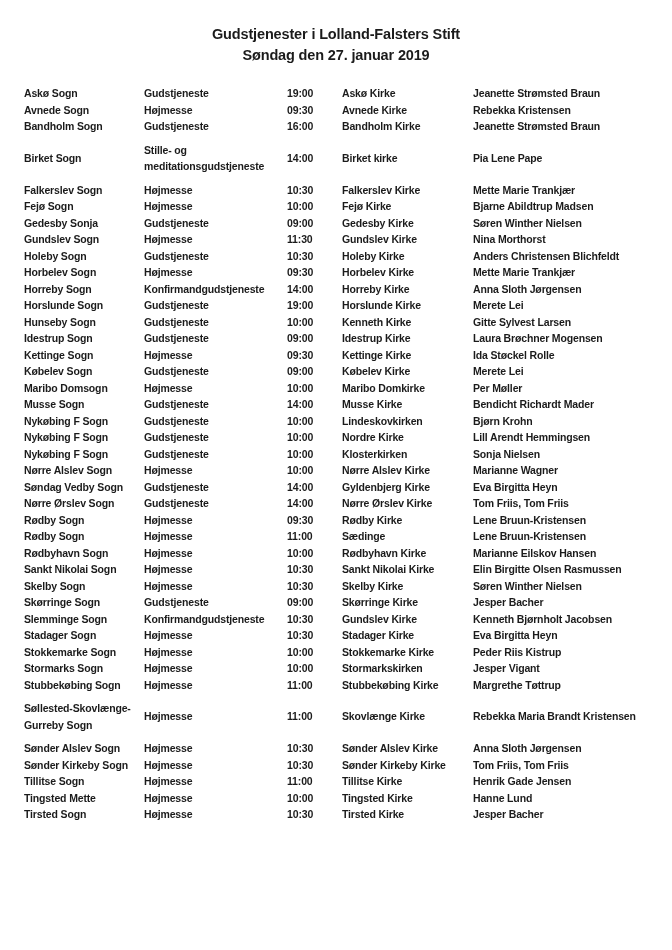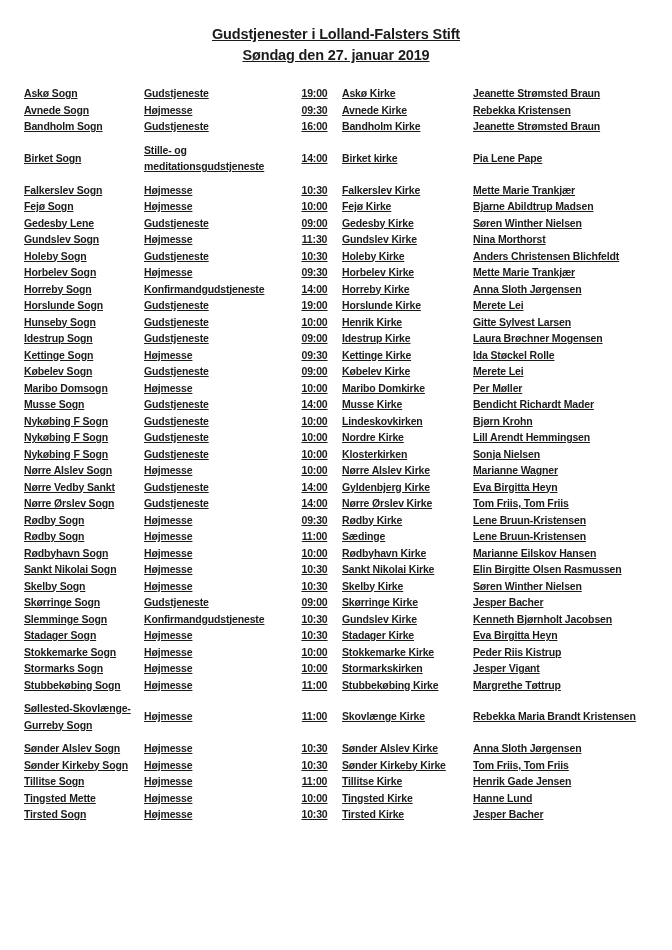--- a/index.html
+++ b/index.html
@@ -11,21 +11,20 @@
     position: relative;
     width: 672px;
     height: 950px;
     background: #ffffff;
     color: #1b1b1b;
     font-family: "Liberation Sans", "DejaVu Sans", sans-serif;
     font-weight: 700;
     letter-spacing: -0.15px;
     overflow: hidden;
     box-sizing: border-box;
-    text-decoration: underline;
   }
   .title-block {
     padding-top: 24px;
     text-align: center;
   }
   .title-line {
     font-size: 14.5px;
     line-height: 21px;
     font-weight: 700;
   }
@@ -40,21 +39,21 @@
     line-height: 16.5px;
     padding: 0;
     vertical-align: middle;
     overflow-wrap: break-word;
   }
   col.c-parish  { width: 120px; }
   col.c-type    { width: 143px; }
   col.c-time    { width: 55px;  }
   col.c-church  { width: 131px; }
   col.c-priest  { width: 175px; }
-  td.time-cell  { text-align: center; padding-left: 12px; box-sizing: border-box; }
+  td.time-cell  { text-align: left; padding-left: 12px; box-sizing: border-box; }
   tr.tall td    { padding-top: 7px; padding-bottom: 7px; }
 </style>
 </head>
 <body>
 
 <div class="page">
   <div class="title-block">
     <div class="title-line">Gudstjenester i Lolland-Falsters Stift</div>
     <div class="title-line">Søndag den 27. januar 2019</div>
   </div>
@@ -105,21 +104,21 @@
         <td>Mette Marie Trankjær</td>
       </tr>
         <tr>
         <td>Fejø Sogn</td>
         <td>Højmesse</td>
         <td class="time-cell">10:00</td>
         <td>Fejø Kirke</td>
         <td>Bjarne Abildtrup Madsen</td>
       </tr>
         <tr>
-        <td>Gedesby Lene</td>
+        <td>Gedesby Sonja</td>
         <td>Gudstjeneste</td>
         <td class="time-cell">09:00</td>
         <td>Gedesby Kirke</td>
         <td>Søren Winther Nielsen</td>
       </tr>
         <tr>
         <td>Gundslev Sogn</td>
         <td>Højmesse</td>
         <td class="time-cell">11:30</td>
         <td>Gundslev Kirke</td>
@@ -150,21 +149,21 @@
         <td>Horslunde Sogn</td>
         <td>Gudstjeneste</td>
         <td class="time-cell">19:00</td>
         <td>Horslunde Kirke</td>
         <td>Merete Lei</td>
       </tr>
         <tr>
         <td>Hunseby Sogn</td>
         <td>Gudstjeneste</td>
         <td class="time-cell">10:00</td>
-        <td>Henrik Kirke</td>
+        <td>Kenneth Kirke</td>
         <td>Gitte Sylvest Larsen</td>
       </tr>
         <tr>
         <td>Idestrup Sogn</td>
         <td>Gudstjeneste</td>
         <td class="time-cell">09:00</td>
         <td>Idestrup Kirke</td>
         <td>Laura Brøchner Mogensen</td>
       </tr>
         <tr>
@@ -217,21 +216,21 @@
         <td>Sonja Nielsen</td>
       </tr>
         <tr>
         <td>Nørre Alslev Sogn</td>
         <td>Højmesse</td>
         <td class="time-cell">10:00</td>
         <td>Nørre Alslev Kirke</td>
         <td>Marianne Wagner</td>
       </tr>
         <tr>
-        <td>Nørre Vedby Sankt</td>
+        <td>Søndag Vedby Sogn</td>
         <td>Gudstjeneste</td>
         <td class="time-cell">14:00</td>
         <td>Gyldenbjerg Kirke</td>
         <td>Eva Birgitta Heyn</td>
       </tr>
         <tr>
         <td>Nørre Ørslev Sogn</td>
         <td>Gudstjeneste</td>
         <td class="time-cell">14:00</td>
         <td>Nørre Ørslev Kirke</td>

